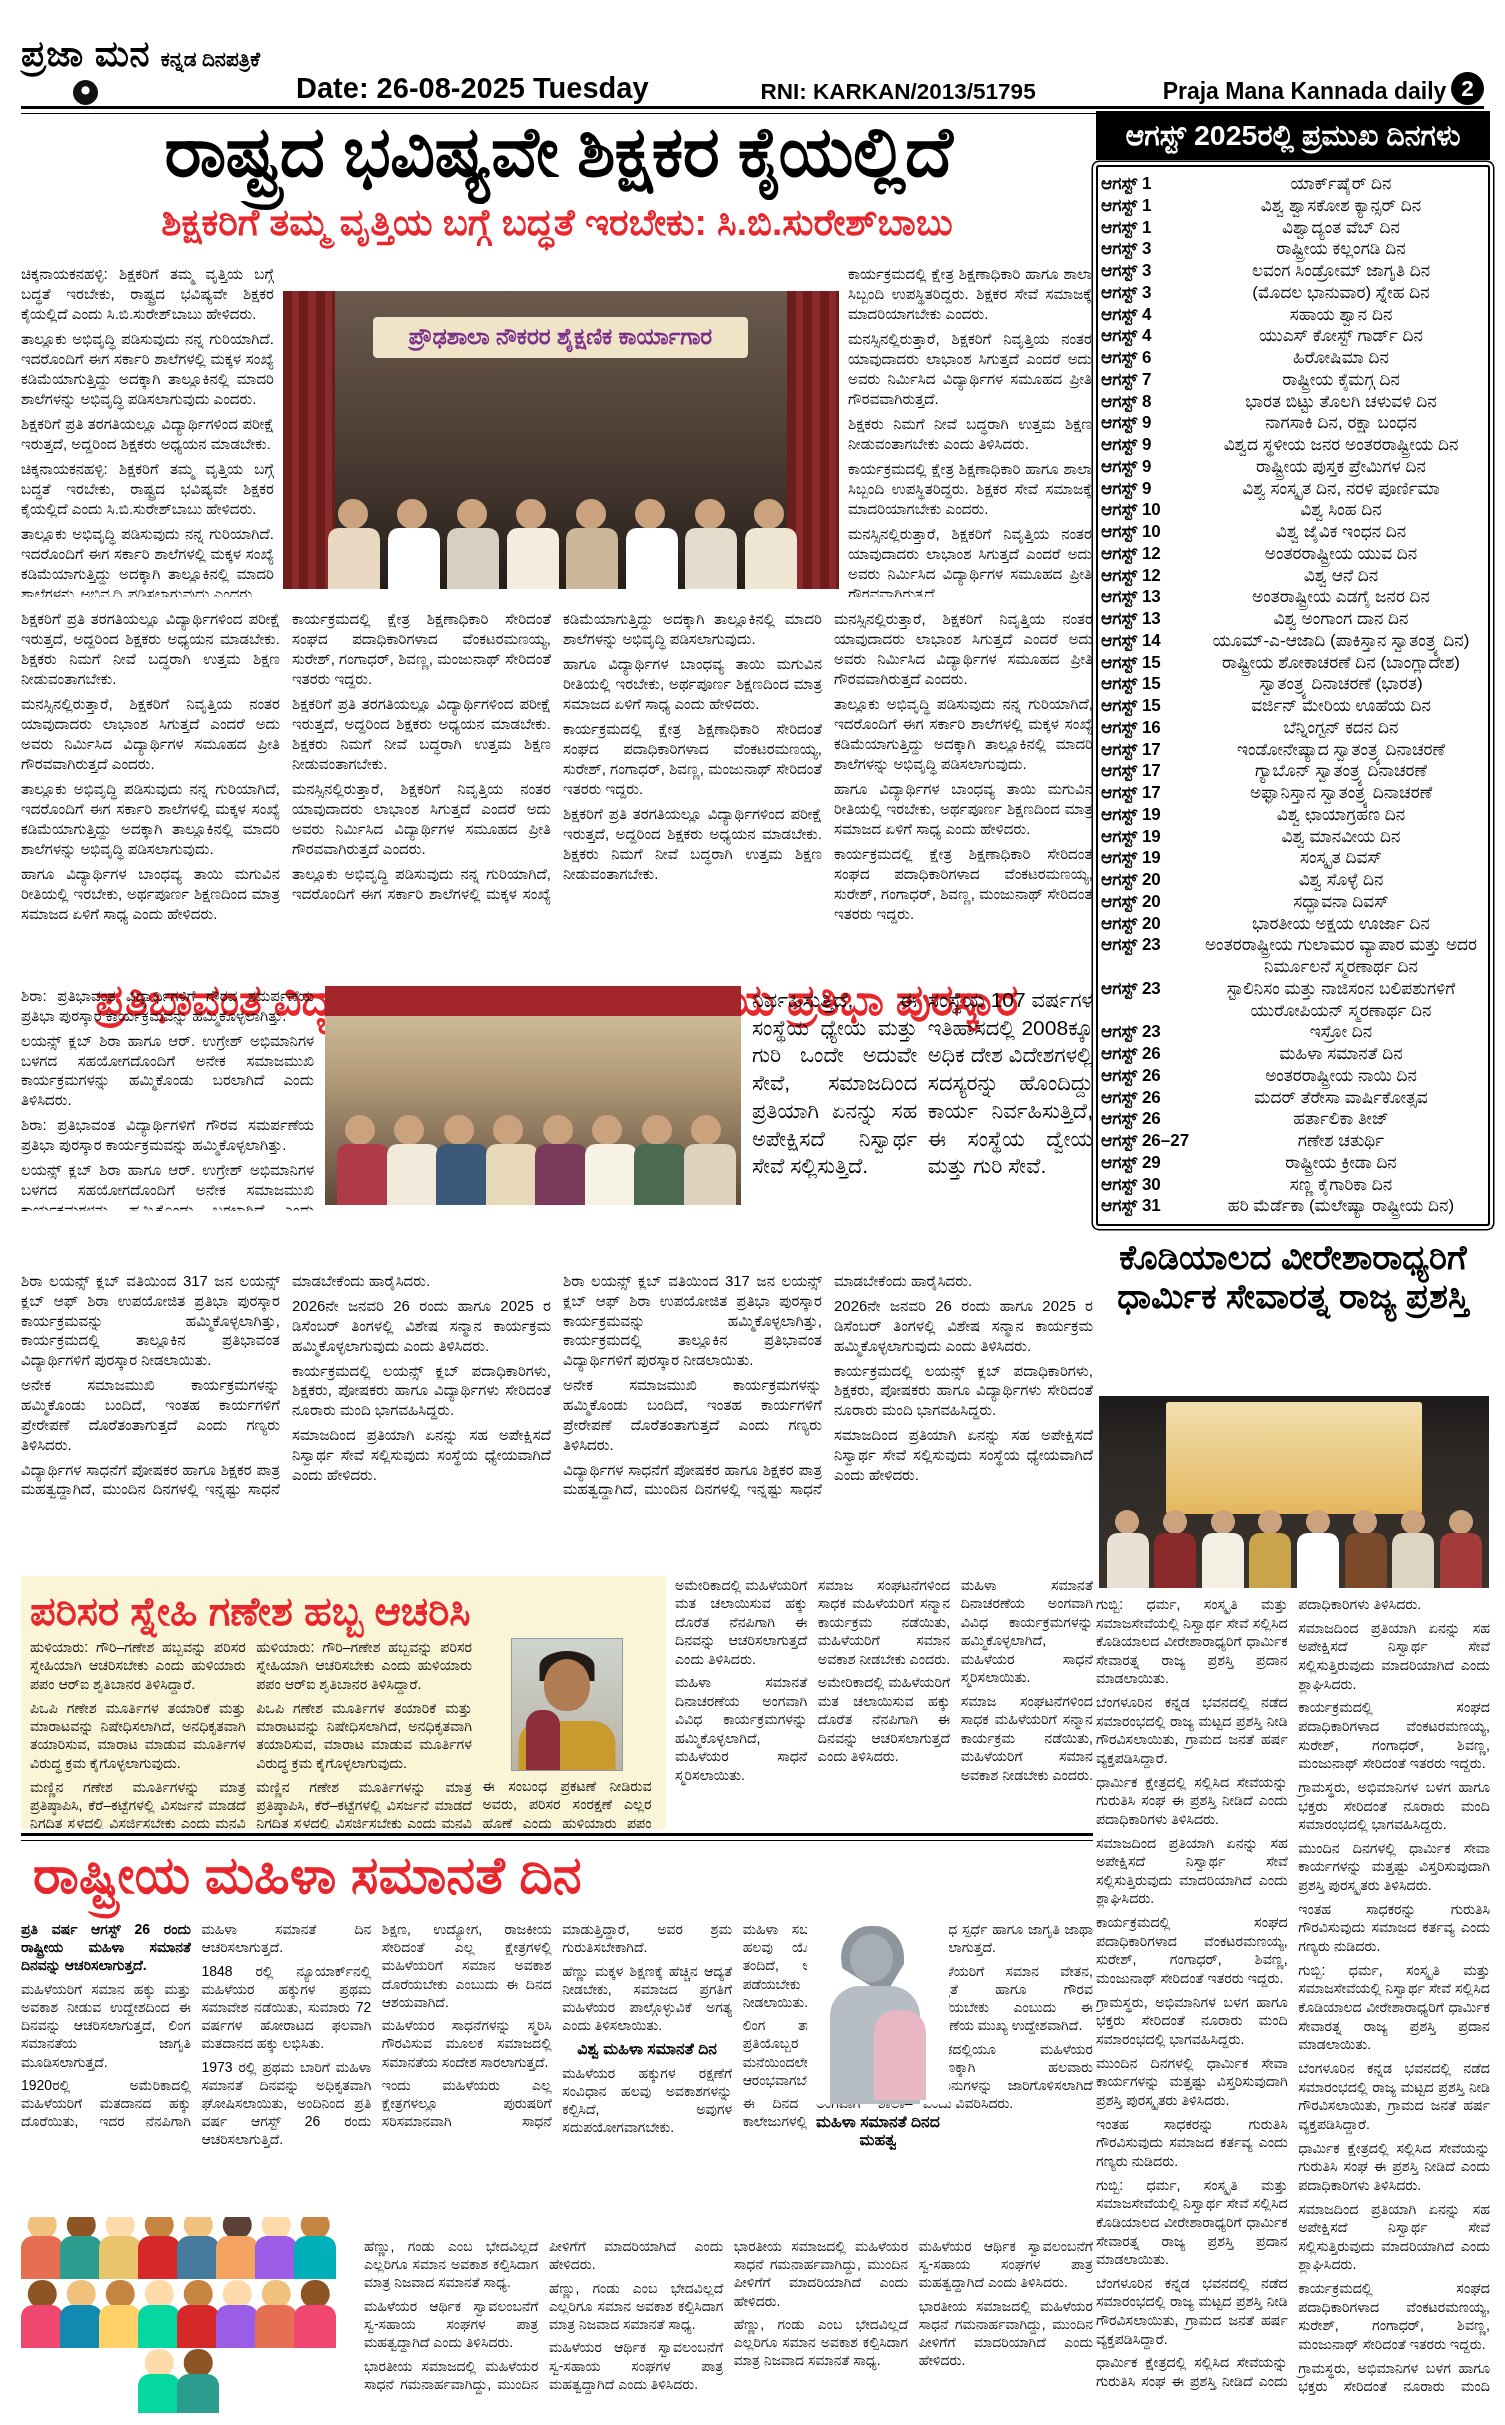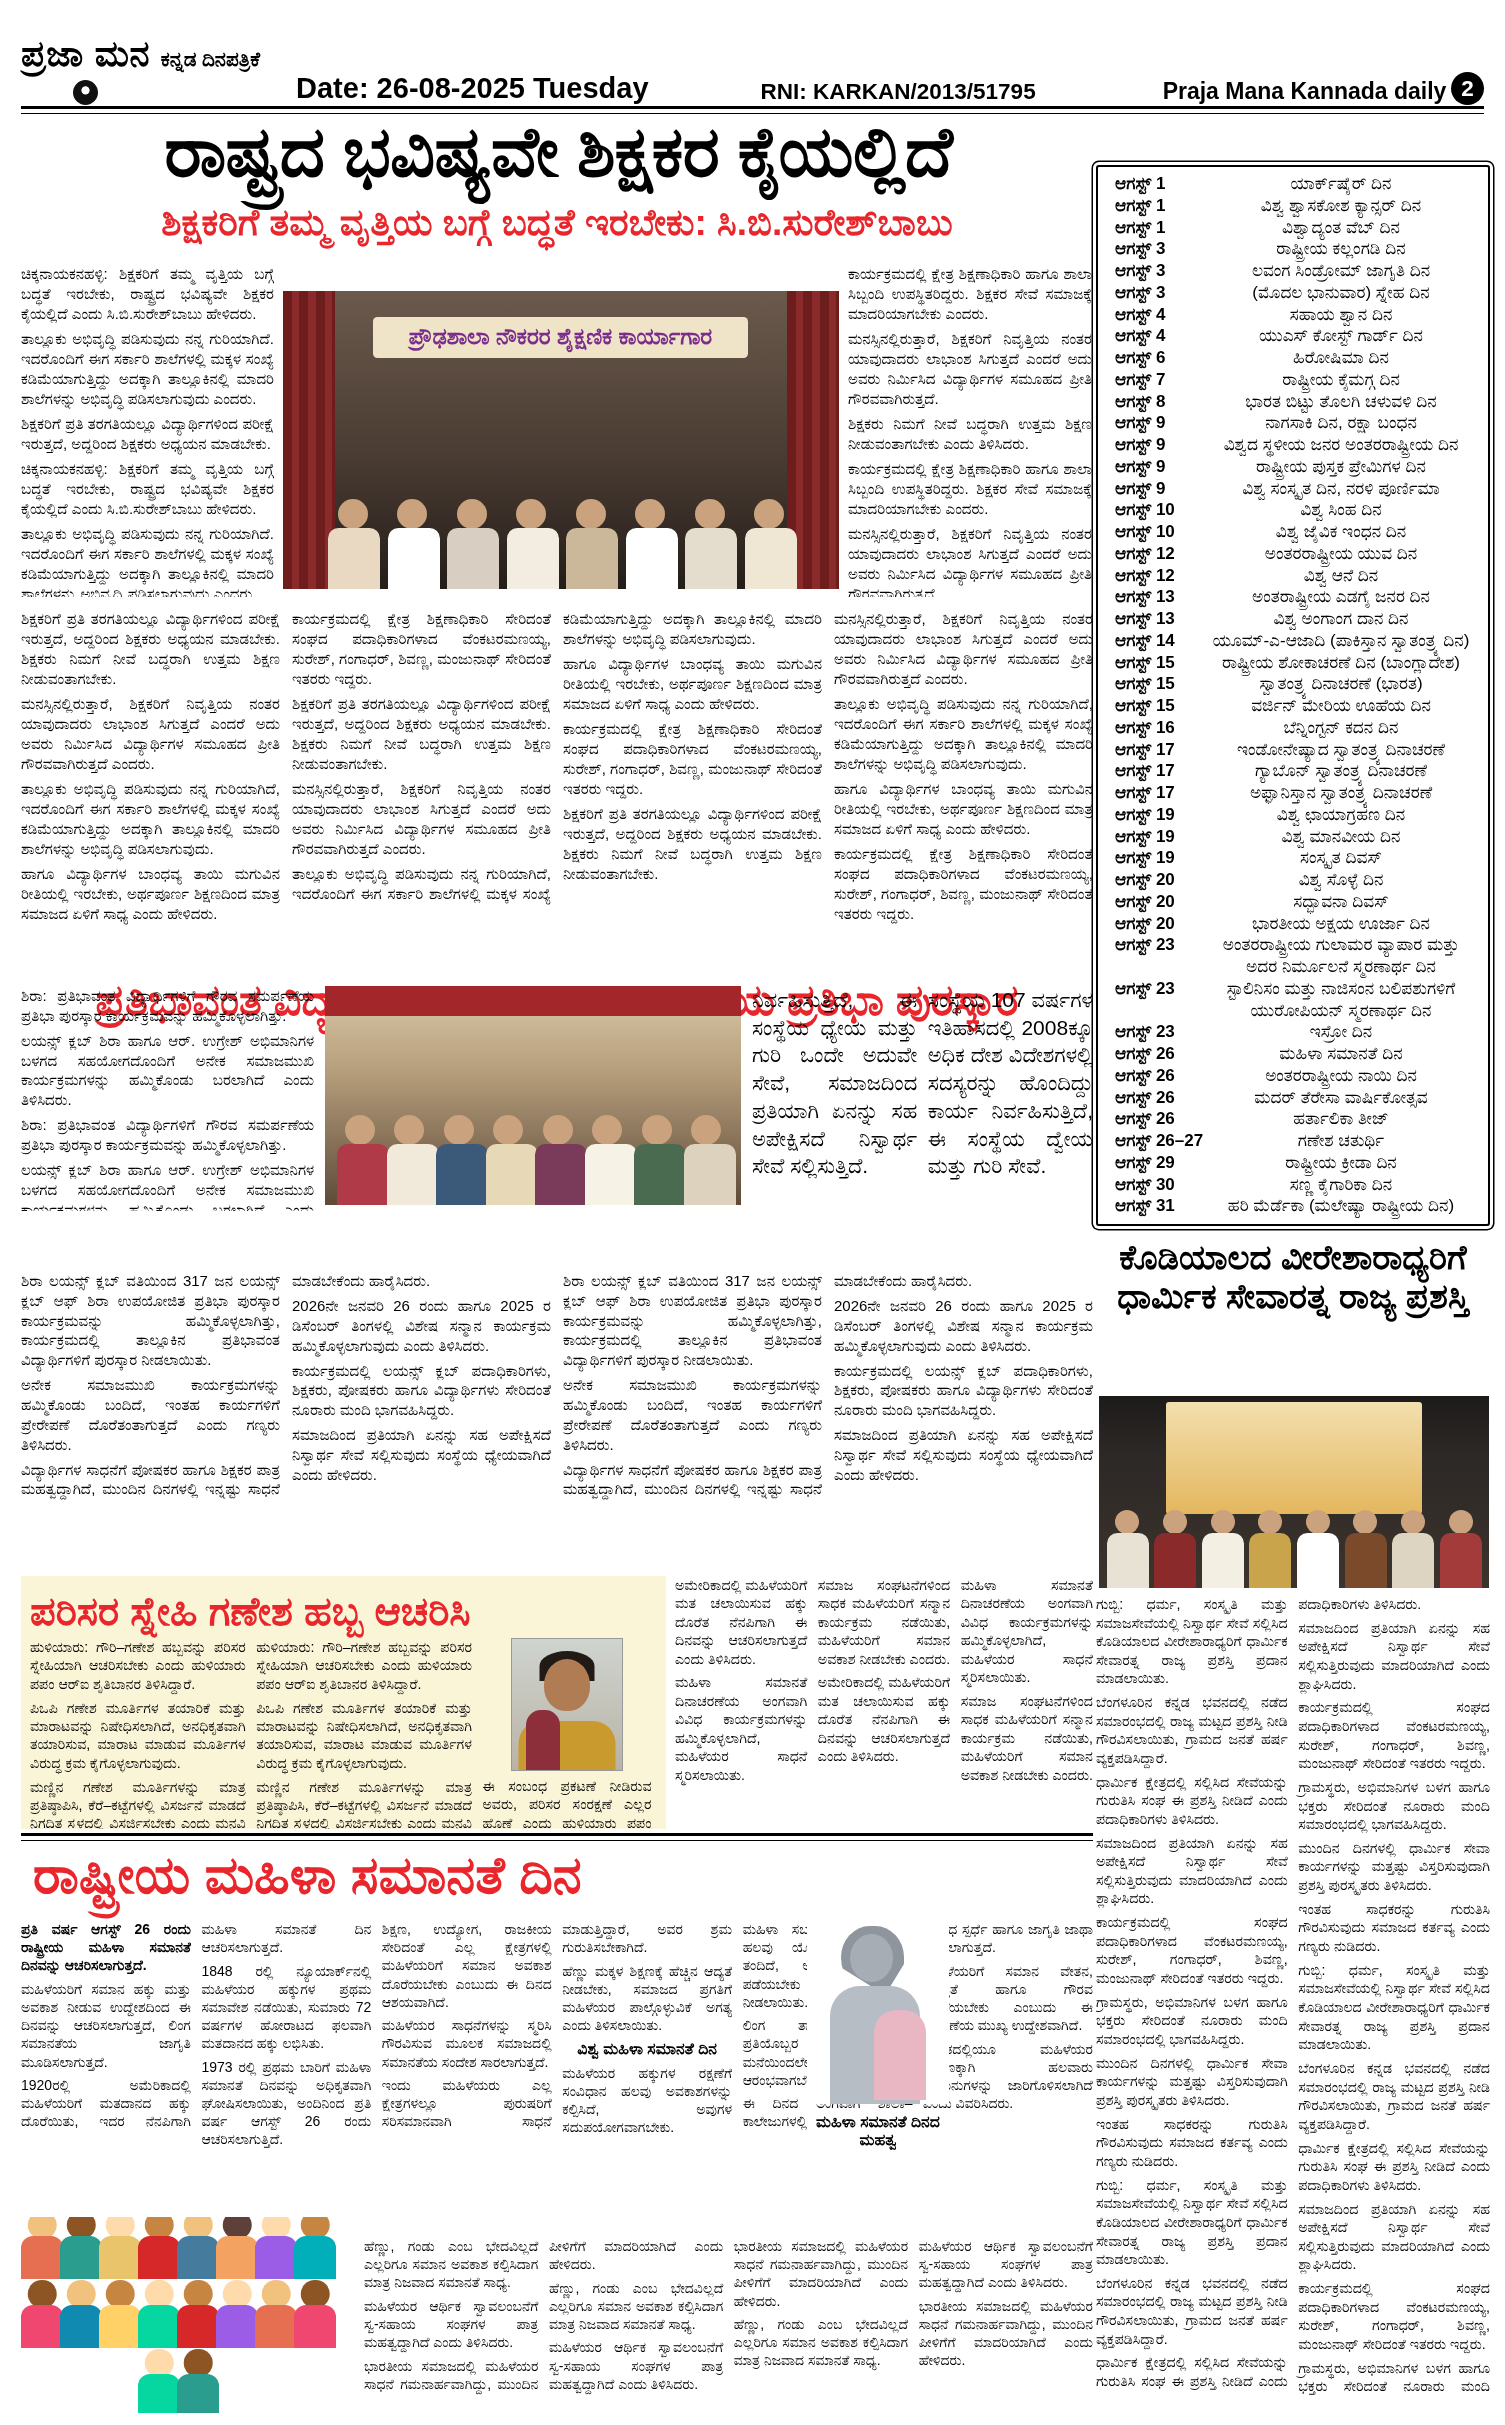--- a/index.html
+++ b/index.html
@@ -70,21 +70,21 @@
                    background:linear-gradient(180deg,#cfd4cf 0%, #b9b3a6 100%); border:0.7px solid #999; }
   #ganesha-photo .head { position:absolute; top:19.5px; left:50%; transform:translateX(-50%); width:46px; height:52px; border-radius:50% 50% 46% 46%; background:#b07c54; }
   #ganesha-photo .hair { position:absolute; top:12px; left:50%; transform:translateX(-50%); width:55px; height:30px; border-radius:50% 50% 0 0; background:#221a14; }
   #ganesha-photo .sari { position:absolute; bottom:0; left:50%; transform:translateX(-50%); width:97px; height:49px; border-radius:22.5px 22.5px 0 0; background:#c99a2e; }
   #ganesha-photo .drape { position:absolute; bottom:0; left:13.5px; width:34px; height:60px; border-radius:15px 15px 0 0; background:#8c2f3b; }
 
   
   #sb-title { top:111px; left:1096px; width:394px; height:49px; background:#000; color:#fff; display:flex;
               align-items:center; justify-content:center; font-size:28.5px; font-weight:bold; border:2.2px solid #000; }
   #sb-box { top:165px; left:1096px; width:394px; height:1061px; border:2.2px solid #000; box-shadow:0 0 0 3px #fff, 0 0 0 4.5px #000;
-            padding:6px 17px; overflow:hidden; border-radius:3px; }
+            padding:6px 3px; overflow:hidden; border-radius:3px; }
   .day-row { display:flex; font-size:17px; line-height:1.28; }
   .day-date { width:96px; font-weight:bold; flex:none; }
   .day-name { flex:1; text-align:center; }
 
   
   #award-headline { top:1238px; left:1096px; width:394px; text-align:center; font-size:34px; font-weight:bold; line-height:1.15; }
   #award-photo { top:1396px; left:1099px; width:390px; height:192px; position:relative; overflow:hidden;
                  background:linear-gradient(180deg,#1d1b1a 0%, #2c2826 30%, #3c332c 100%); }
   #award-photo .poster { position:absolute; top:6px; left:67px; right:67px; height:112px;
                  background:linear-gradient(180deg,#f2dfae, #e4b75e); border-radius:3px; }
@@ -192,20 +192,21 @@
       <p>ತಾಲ್ಲೂಕು ಅಭಿವೃದ್ಧಿ ಪಡಿಸುವುದು ನನ್ನ ಗುರಿಯಾಗಿದೆ, ಇದರೊಂದಿಗೆ ಈಗ ಸರ್ಕಾರಿ ಶಾಲೆಗಳಲ್ಲಿ ಮಕ್ಕಳ ಸಂಖ್ಯೆ ಕಡಿಮೆಯಾಗುತ್ತಿದ್ದು ಅದಕ್ಕಾಗಿ ತಾಲ್ಲೂಕಿನಲ್ಲಿ ಮಾದರಿ ಶಾಲೆಗಳನ್ನು ಅಭಿವೃದ್ಧಿ ಪಡಿಸಲಾಗುವುದು.</p>
       <p>ಹಾಗೂ ವಿದ್ಯಾರ್ಥಿಗಳ ಬಾಂಧವ್ಯ ತಾಯಿ ಮಗುವಿನ ರೀತಿಯಲ್ಲಿ ಇರಬೇಕು, ಅರ್ಥಪೂರ್ಣ ಶಿಕ್ಷಣದಿಂದ ಮಾತ್ರ ಸಮಾಜದ ಏಳಿಗೆ ಸಾಧ್ಯ ಎಂದು ಹೇಳಿದರು.</p>
       <p>ಕಾರ್ಯಕ್ರಮದಲ್ಲಿ ಕ್ಷೇತ್ರ ಶಿಕ್ಷಣಾಧಿಕಾರಿ ಸೇರಿದಂತೆ ಸಂಘದ ಪದಾಧಿಕಾರಿಗಳಾದ ವೆಂಕಟರಮಣಯ್ಯ, ಸುರೇಶ್, ಗಂಗಾಧರ್, ಶಿವಣ್ಣ, ಮಂಜುನಾಥ್ ಸೇರಿದಂತೆ ಇತರರು ಇದ್ದರು.</p>
       <p>ಶಿಕ್ಷಕರಿಗೆ ಪ್ರತಿ ತರಗತಿಯಲ್ಲೂ ವಿದ್ಯಾರ್ಥಿಗಳಿಂದ ಪರೀಕ್ಷೆ ಇರುತ್ತದೆ, ಅದ್ದರಿಂದ ಶಿಕ್ಷಕರು ಅಧ್ಯಯನ ಮಾಡಬೇಕು. ಶಿಕ್ಷಕರು ನಿಮಗೆ ನೀವೆ ಬದ್ಧರಾಗಿ ಉತ್ತಮ ಶಿಕ್ಷಣ ನೀಡುವಂತಾಗಬೇಕು.</p>
       <p>ಮನಸ್ಸಿನಲ್ಲಿರುತ್ತಾರೆ, ಶಿಕ್ಷಕರಿಗೆ ನಿವೃತ್ತಿಯ ನಂತರ ಯಾವುದಾದರು ಲಾಭಾಂಶ ಸಿಗುತ್ತದೆ ಎಂದರೆ ಅದು ಅವರು ನಿರ್ಮಿಸಿದ ವಿದ್ಯಾರ್ಥಿಗಳ ಸಮೂಹದ ಪ್ರೀತಿ ಗೌರವವಾಗಿರುತ್ತದೆ ಎಂದರು.</p>
       <p>ತಾಲ್ಲೂಕು ಅಭಿವೃದ್ಧಿ ಪಡಿಸುವುದು ನನ್ನ ಗುರಿಯಾಗಿದೆ, ಇದರೊಂದಿಗೆ ಈಗ ಸರ್ಕಾರಿ ಶಾಲೆಗಳಲ್ಲಿ ಮಕ್ಕಳ ಸಂಖ್ಯೆ ಕಡಿಮೆಯಾಗುತ್ತಿದ್ದು ಅದಕ್ಕಾಗಿ ತಾಲ್ಲೂಕಿನಲ್ಲಿ ಮಾದರಿ ಶಾಲೆಗಳನ್ನು ಅಭಿವೃದ್ಧಿ ಪಡಿಸಲಾಗುವುದು.</p>
       <p>ಹಾಗೂ ವಿದ್ಯಾರ್ಥಿಗಳ ಬಾಂಧವ್ಯ ತಾಯಿ ಮಗುವಿನ ರೀತಿಯಲ್ಲಿ ಇರಬೇಕು, ಅರ್ಥಪೂರ್ಣ ಶಿಕ್ಷಣದಿಂದ ಮಾತ್ರ ಸಮಾಜದ ಏಳಿಗೆ ಸಾಧ್ಯ ಎಂದು ಹೇಳಿದರು.</p>
       <p>ಕಾರ್ಯಕ್ರಮದಲ್ಲಿ ಕ್ಷೇತ್ರ ಶಿಕ್ಷಣಾಧಿಕಾರಿ ಸೇರಿದಂತೆ ಸಂಘದ ಪದಾಧಿಕಾರಿಗಳಾದ ವೆಂಕಟರಮಣಯ್ಯ, ಸುರೇಶ್, ಗಂಗಾಧರ್, ಶಿವಣ್ಣ, ಮಂಜುನಾಥ್ ಸೇರಿದಂತೆ ಇತರರು ಇದ್ದರು.</p>
     </div>
 
+  <div id="sb-title" class="abs kn">ಆಗಸ್ಟ್ 2025ರಲ್ಲಿ ಪ್ರಮುಖ ದಿನಗಳು</div>
   <div id="sb-box" class="abs">
 
       <div class="day-row">
         <span class="day-date kn">ಆಗಸ್ಟ್ 1</span>
         <span class="day-name kn">ಯಾರ್ಕ್‌ಷೈರ್ ದಿನ</span>
       </div>
 
       <div class="day-row">
         <span class="day-date kn">ಆಗಸ್ಟ್ 1</span>
         <span class="day-name kn">ವಿಶ್ವ ಶ್ವಾಸಕೋಶ ಕ್ಯಾನ್ಸರ್ ದಿನ</span>

